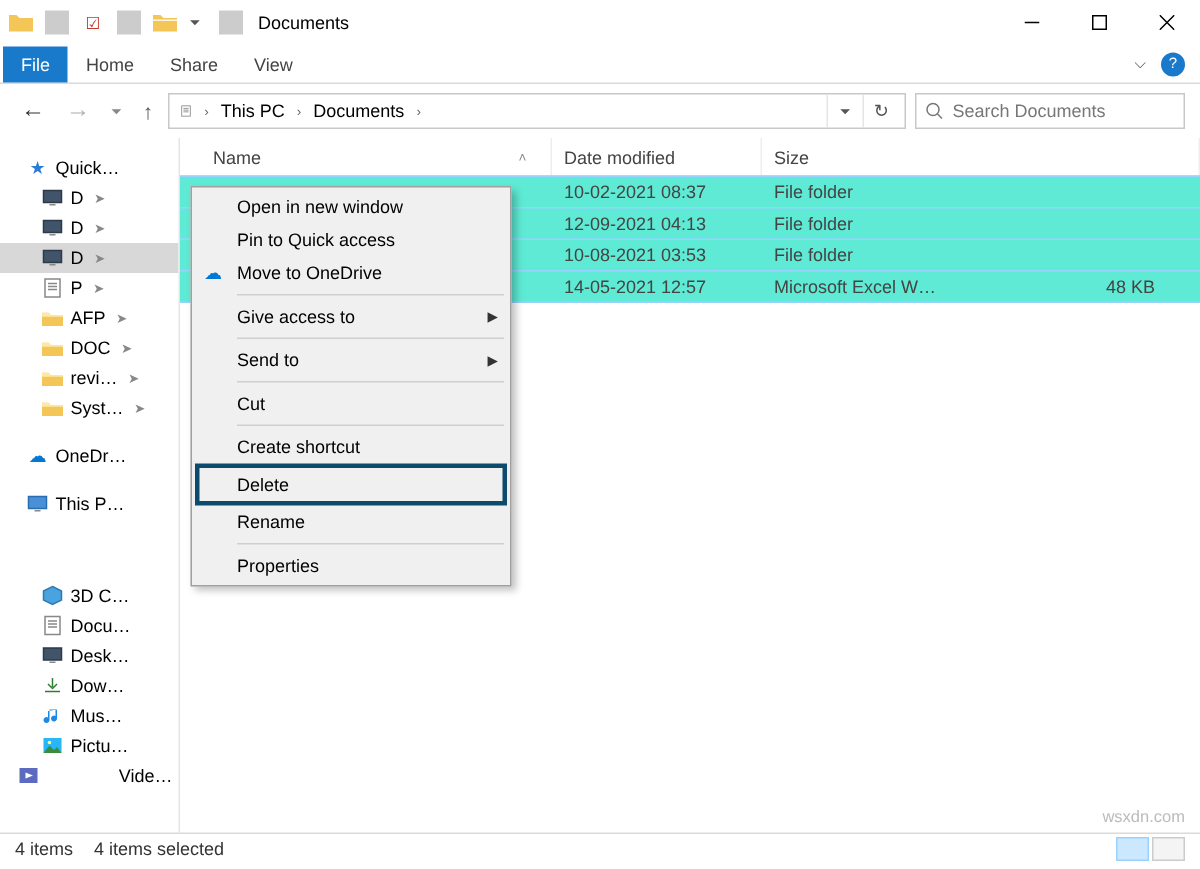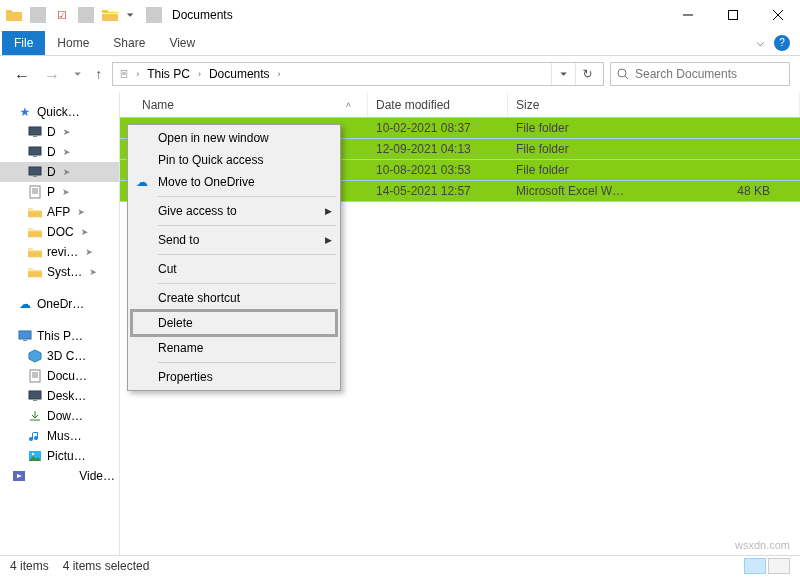--- a/index.html
+++ b/index.html
@@ -45,38 +45,38 @@
   .headers { height: 26px; display: flex; align-items: center; border-bottom: 1px solid #e5e5e5; color: #444; }
   .headers .col { padding: 0 8px; border-right: 1px solid #eee; height: 100%; display: flex; align-items: center; }
   .headers .sort { margin-left: auto; margin-right: 8px; font-size: 9px; color: #888; }
   .c-name { width: 248px; padding-left: 22px !important; }
   .c-date { width: 140px; }
   .c-type { width: 120px; }
   .c-size { flex: 1; }
 
   .rows { flex: 1; }
   .row { height: 22px; display: flex; align-items: center; }
-  .row.sel { background: #84cc16; border: 1px solid #99d1ff; border-left: none; border-right: none; margin-top: -1px; }
+  .row.sel { background: #5eead4; border: 1px solid #99d1ff; border-left: none; border-right: none; margin-top: -1px; }
   .row .n { width: 248px; padding-left: 8px; display: flex; align-items: center; gap: 6px; }
   .row .d { width: 140px; padding-left: 8px; color: #444; }
   .row .t { width: 120px; padding-left: 8px; color: #444; }
   .row .s { flex: 1; text-align: right; padding-right: 30px; color: #444; }
 
   .statusbar { height: 20px; border-top: 1px solid #dadada; display: flex; align-items: center; padding: 0 10px; gap: 14px; color: #333; }
   .statusbar .views { margin-left: auto; display: flex; gap: 2px; }
   .statusbar .views div { width: 22px; height: 16px; border: 1px solid #ccc; background: #f4f4f4; }
   .statusbar .views .act { background: #cce8ff; border-color: #99d1ff; }
 
   
   .ctxmenu { position: absolute; left: 127px; top: 124px; width: 214px; background: #f0f0f0; border: 1px solid #a0a0a0; box-shadow: 3px 3px 5px rgba(0,0,0,0.25); padding: 2px; }
   .ctxmenu .mi { height: 22px; display: flex; align-items: center; padding-left: 28px; position: relative; }
   .ctxmenu .mi .micn { position: absolute; left: 4px; width: 16px; height: 16px; display: flex; align-items: center; justify-content: center; }
   .ctxmenu .mi .sub { margin-left: auto; margin-right: 6px; font-size: 9px; color: #333; }
   .ctxmenu .msep { height: 1px; background: #cfcfcf; margin: 3px 2px 3px 28px; }
-  .highlight { border: 3px solid #a3a3a3; padding: 0; }
+  .highlight { border: 3px solid #0c4a6e; padding: 0; }
   .highlight .mi { padding-left: 25px; }
 
   
   .folder-svg { width: 16px; height: 14px; }
 </style>
 </head>
 <body>
 
 <div class="titlebar">
   <div class="ticons">
@@ -262,21 +262,21 @@
       <div class="item">
         <span class="icn">
             <svg width="14" height="14" viewBox="0 0 14 14">
               <rect x="1" y="2" width="12" height="8" fill="#4a90d9" stroke="#2b6cb0"></rect>
               <rect x="5" y="11" width="4" height="1" fill="#888"></rect>
             </svg>
           </span>
         <span>This P…</span>
       </div>
       <div id="pc-items">
-          <div class="item" style="padding-left: 28px;">
+          <div class="item" style="padding-left: 28px; margin-top: 41px;">
             <span class="icn">
               <svg width="14" height="14" viewBox="0 0 14 14">
                 <path d="M7 1l6 3v6l-6 3-6-3V4z" fill="#4aa3df" stroke="#2b7cb3"></path>
               </svg>
             </span>
             <span>3D C…</span>
           </div>
           <div class="item" style="padding-left: 28px;">
             <span class="icn">
               <svg width="14" height="14" viewBox="0 0 14 14">

